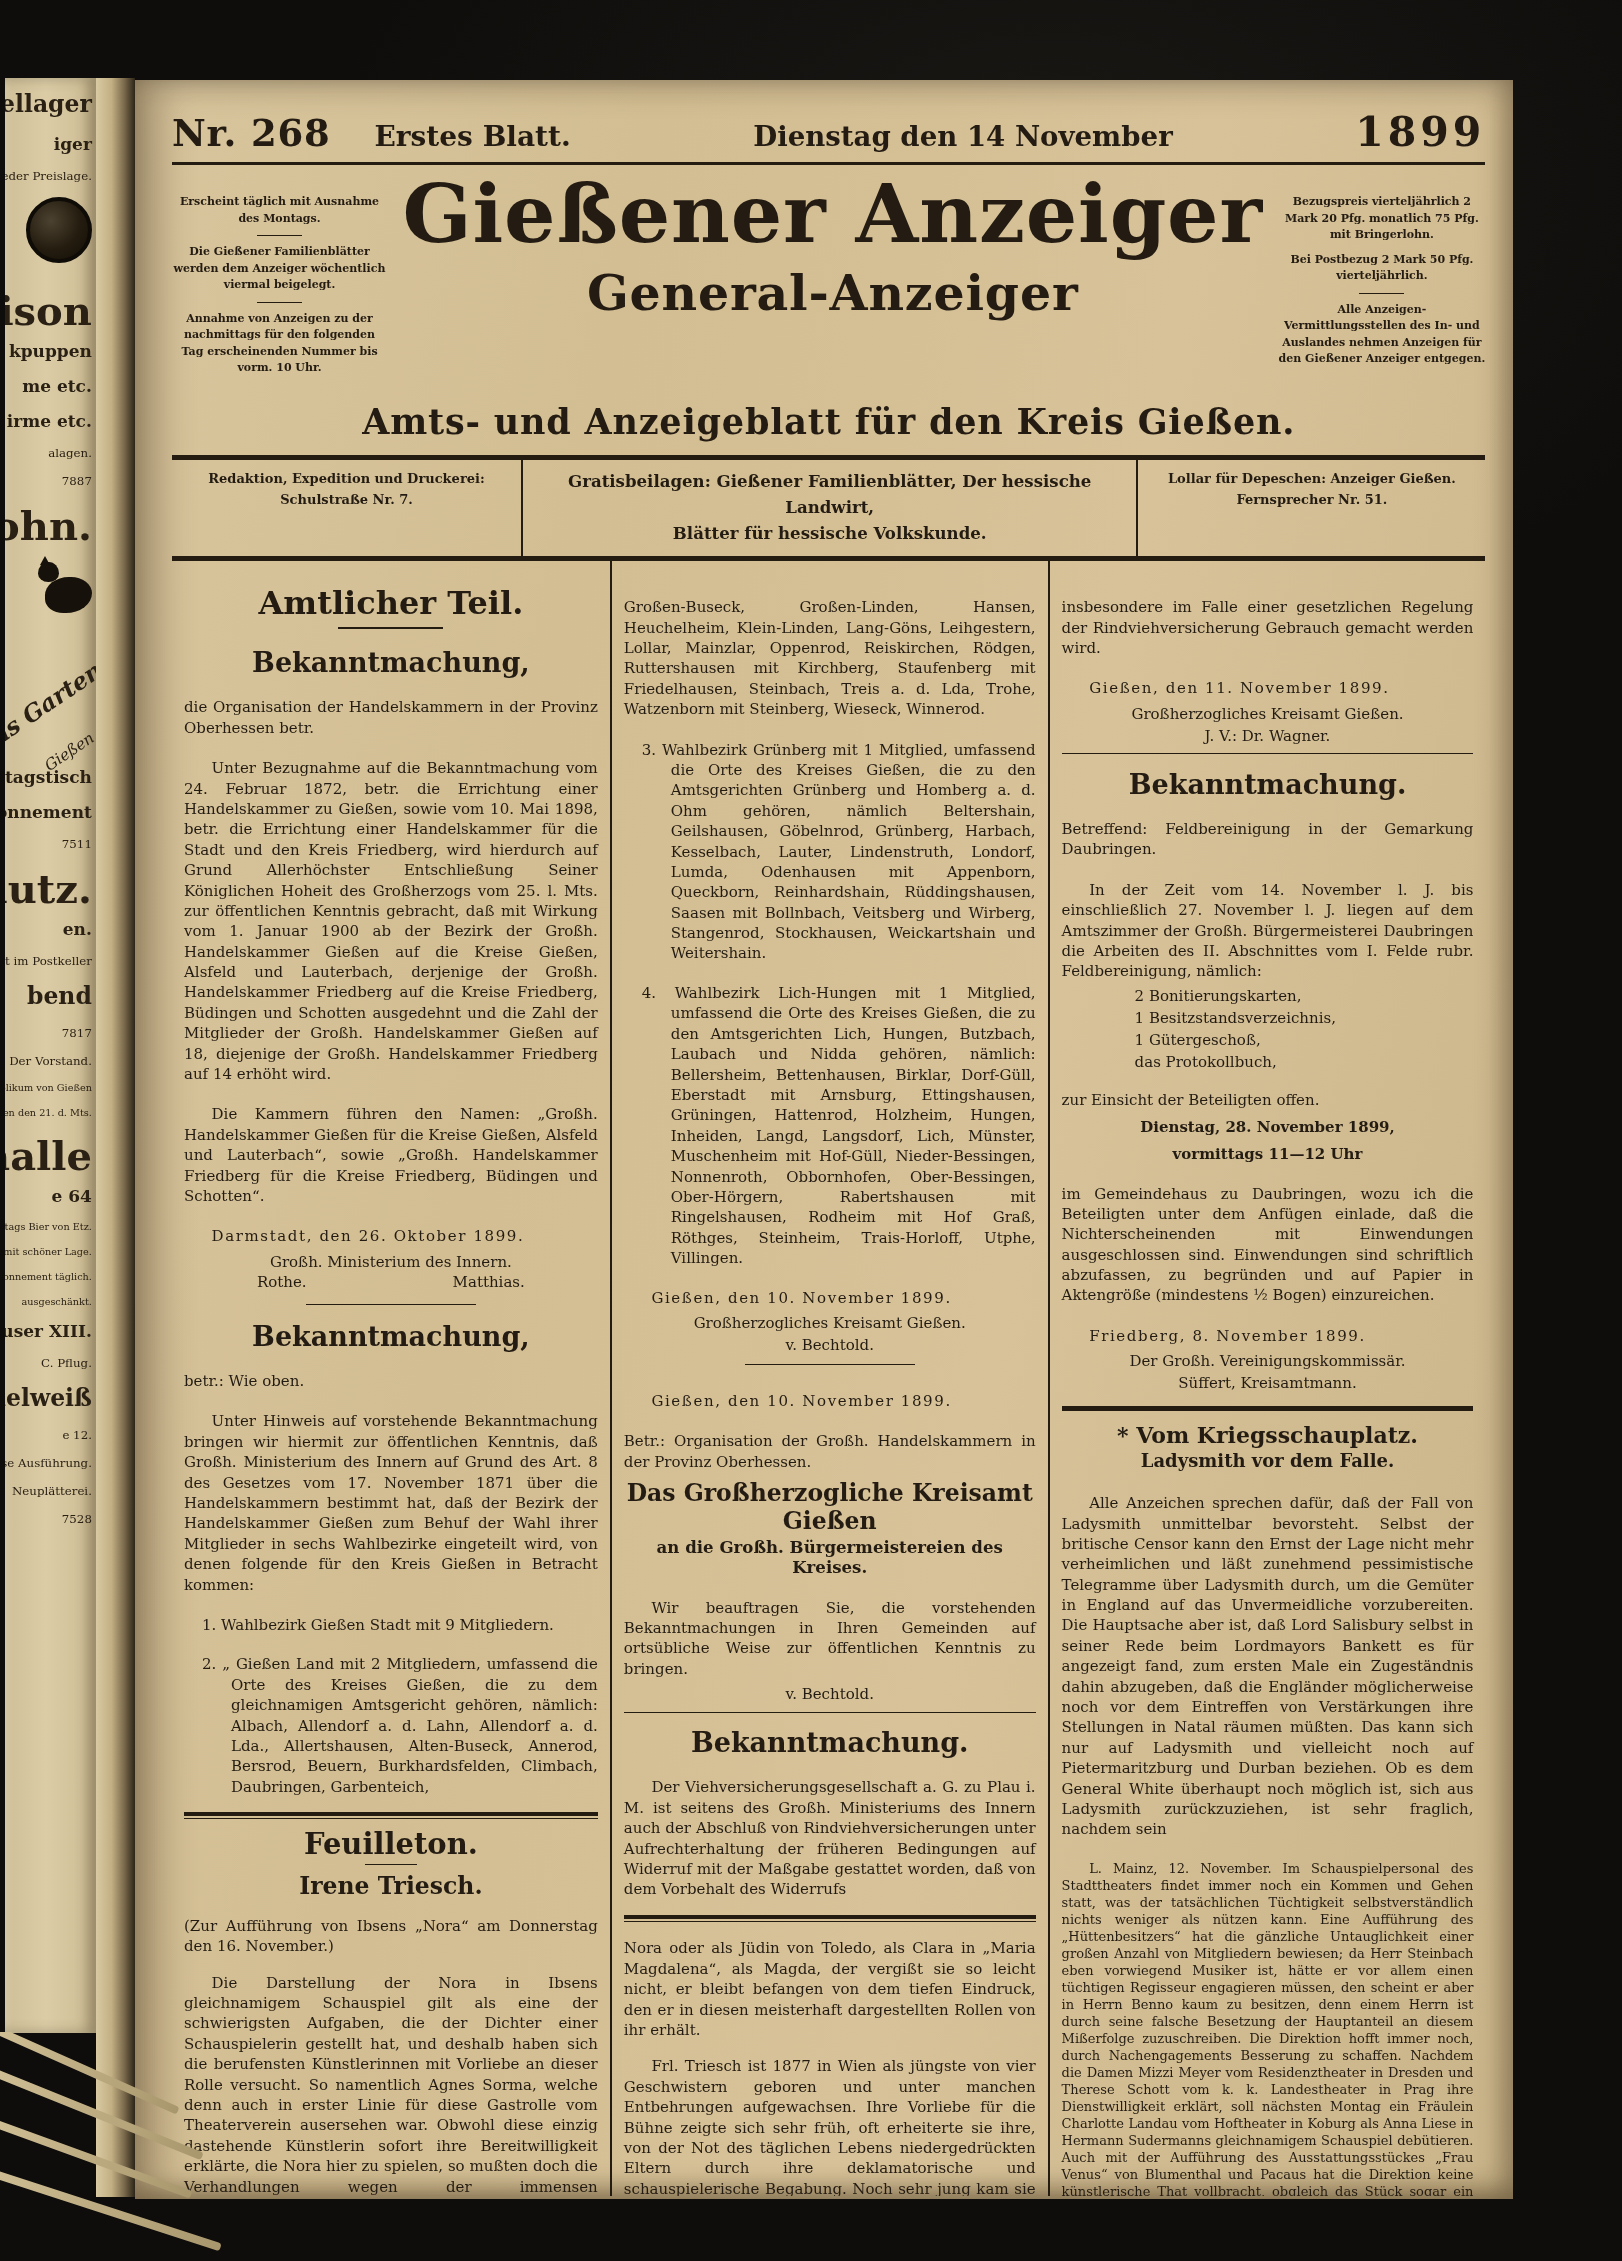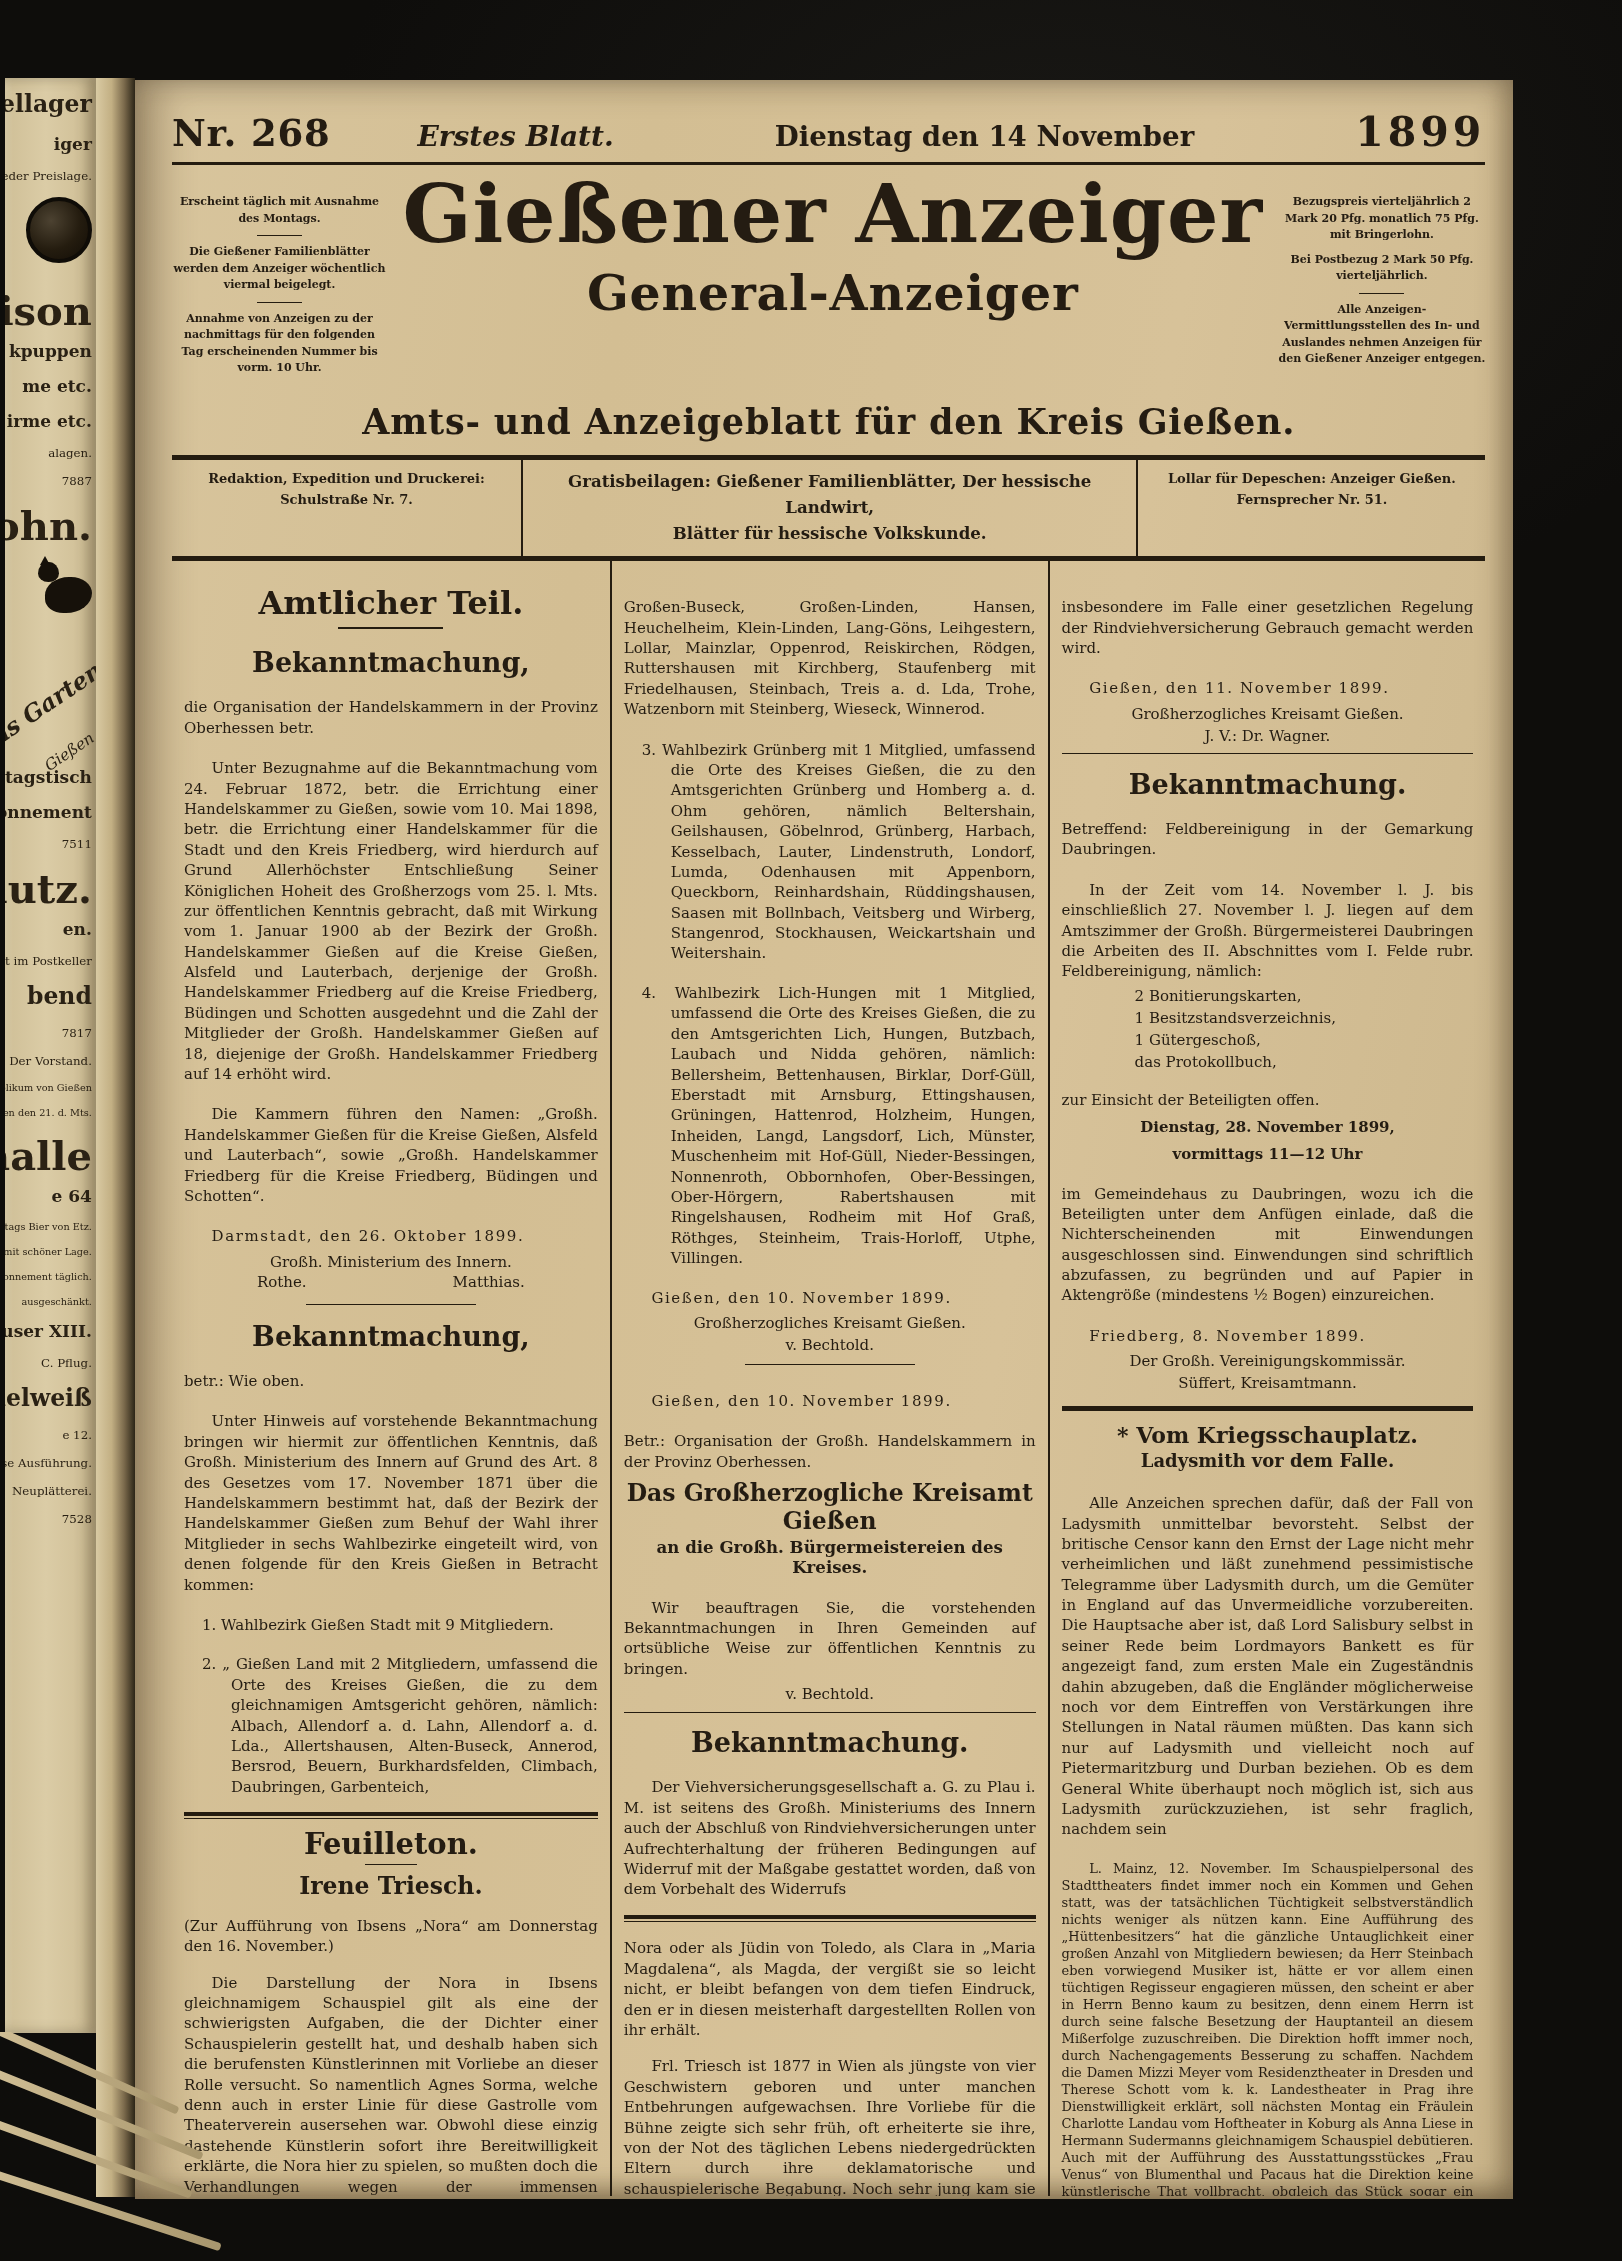--- a/index.html
+++ b/index.html
@@ -54,21 +54,21 @@
   
   .page{position:absolute;left:135px;top:80px;width:1378px;height:2119px;
     background:linear-gradient(100deg,#d8c59d 0%,#d3be93 30%,#d7c299 62%,#cab58a 100%);
     box-shadow:inset 24px 0 37px rgba(60,44,20,.33), inset -13px 0 24px rgba(60,44,20,.30),
       inset 0 -9.7px 21px rgba(60,44,20,.25), inset 0 8px 16px rgba(255,248,230,.18);
     overflow:hidden;}
   .page-inner{padding:18px 27.6px 0 37px;}
 
   .hdr{display:flex;align-items:baseline;margin-top:9.7px;}
   .hdr .no{font-size:37px;font-weight:bold;letter-spacing:0.8px;}
-  .hdr .edition{font-size:28px;font-weight:bold;margin-left:87px;font-style:italic;}
+  .hdr .edition{font-size:28px;font-weight:bold;margin-left:44px;}
   .hdr .date{font-size:27.6px;flex:1;text-align:center;font-weight:bold;}
   .hdr .year{font-size:41px;font-weight:bold;letter-spacing:4px;}
   .rule-main{border-top:3.2px solid #241c10;margin-top:6.5px;}
 
   .mast{display:grid;grid-template-columns:215px 1fr 207px;column-gap:10px;margin-top:8px;align-items:start;}
   .note{font-size:11px;font-weight:bold;text-align:center;line-height:1.5;margin-top:21px;}
   .note p{margin:0 0 8px;text-indent:0;font-size:11px;line-height:1.5;}
   .mini-rule{width:45px;border-top:1.6px solid #241c10;margin:6.5px auto 8px;}
   .mast-center{text-align:center;}
   .title{font-size:81px;font-weight:bold;line-height:1.02;letter-spacing:0.8px;white-space:nowrap;}

